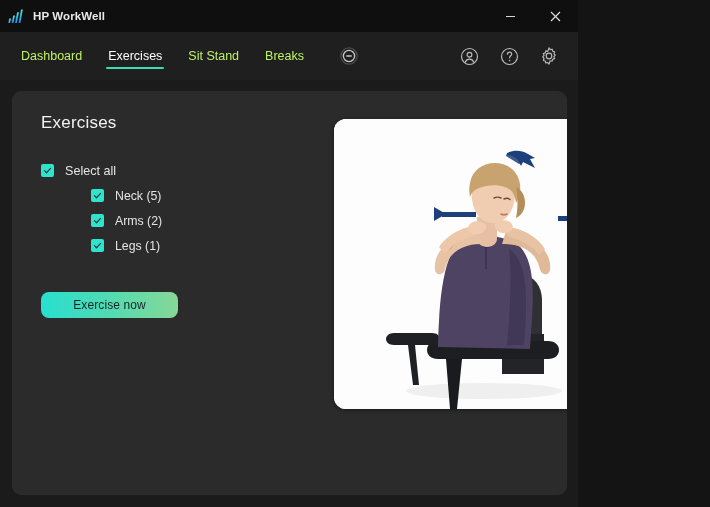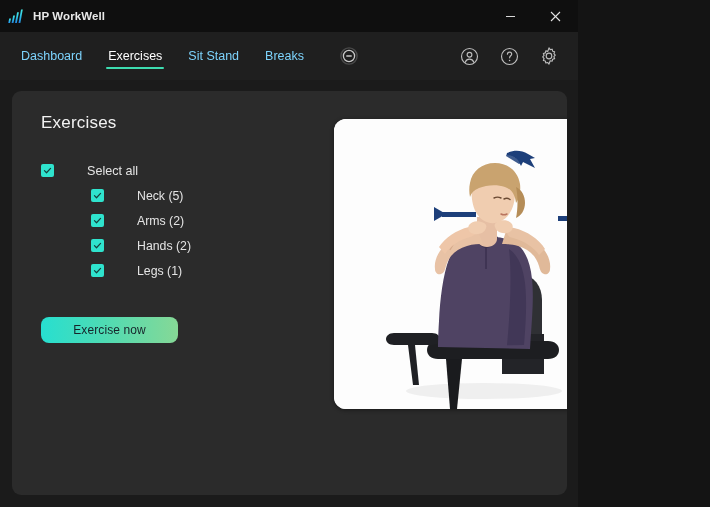--- a/index.html
+++ b/index.html
@@ -76,21 +76,21 @@
   }
   .nav-left {
     display: flex;
     align-items: stretch;
   }
   .nav-tab {
     position: relative;
     display: flex;
     align-items: center;
     padding: 0 13px;
-    color: #7dd3fc;
+    color: #bef264;
     font-size: 12.5px;
     white-space: nowrap;
     cursor: default;
   }
   .nav-tab.active { color: #ffffff; }
   .nav-tab.active::after {
     content: "";
     position: absolute;
     left: 11px; right: 11px;
     bottom: 11px;
@@ -174,21 +174,20 @@
     display: flex;
     align-items: center;
     justify-content: center;
     flex: 0 0 13px;
   }
   .cbx svg { display: block; }
   .cbx-label {
     color: #e4e4e4;
     font-size: 12.3px;
     white-space: nowrap;
-    margin-left: 22px;
   }
   .cbx-label.root { font-size: 12.6px; }
 
   .btn-primary {
     margin: 34px 0 0 7px;
     width: 137px;
     height: 26px;
     border: none;
     border-radius: 8px;
     background: linear-gradient(90deg, #27dfd0 0%, #4ddbb4 45%, #86d896 100%);
@@ -347,28 +346,20 @@
 
           <div class="check-row child">
             <span class="cbx">
               <svg width="9" height="9" viewBox="0 0 10 10">
                 <polyline points="1.6,5.2 3.9,7.5 8.4,2.6" fill="none" stroke="#16413d" stroke-width="1.35" stroke-linecap="round" stroke-linejoin="round"></polyline>
               </svg>
             </span>
             <span class="cbx-label">Arms (2)</span>
           </div>
 
-          <div class="check-row child">
-            <span class="cbx">
-              <svg width="9" height="9" viewBox="0 0 10 10">
-                <polyline points="1.6,5.2 3.9,7.5 8.4,2.6" fill="none" stroke="#16413d" stroke-width="1.35" stroke-linecap="round" stroke-linejoin="round"></polyline>
-              </svg>
-            </span>
-            <span class="cbx-label">Hands (2)</span>
-          </div>
 
 
           <div class="check-row child">
             <span class="cbx">
               <svg width="9" height="9" viewBox="0 0 10 10">
                 <polyline points="1.6,5.2 3.9,7.5 8.4,2.6" fill="none" stroke="#16413d" stroke-width="1.35" stroke-linecap="round" stroke-linejoin="round"></polyline>
               </svg>
             </span>
             <span class="cbx-label">Legs (1)</span>
           </div>

